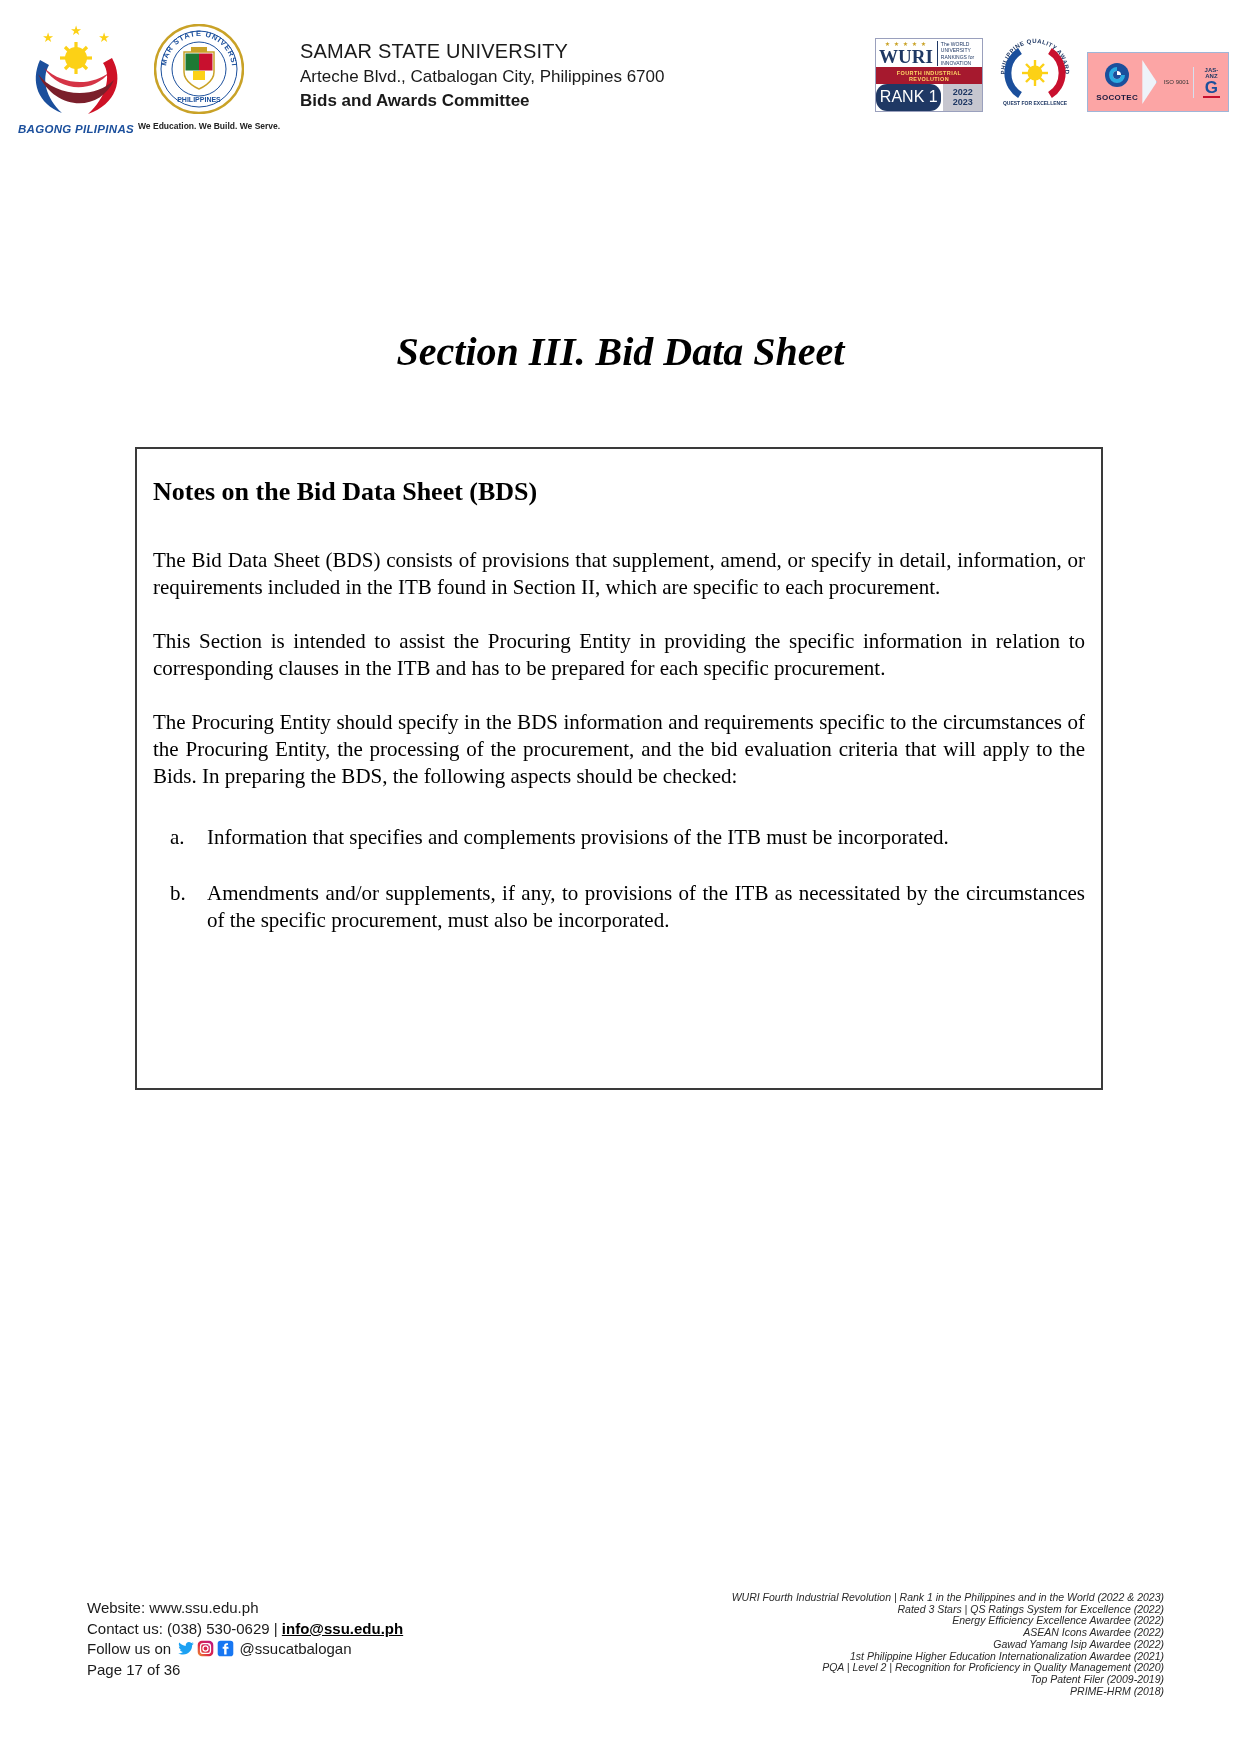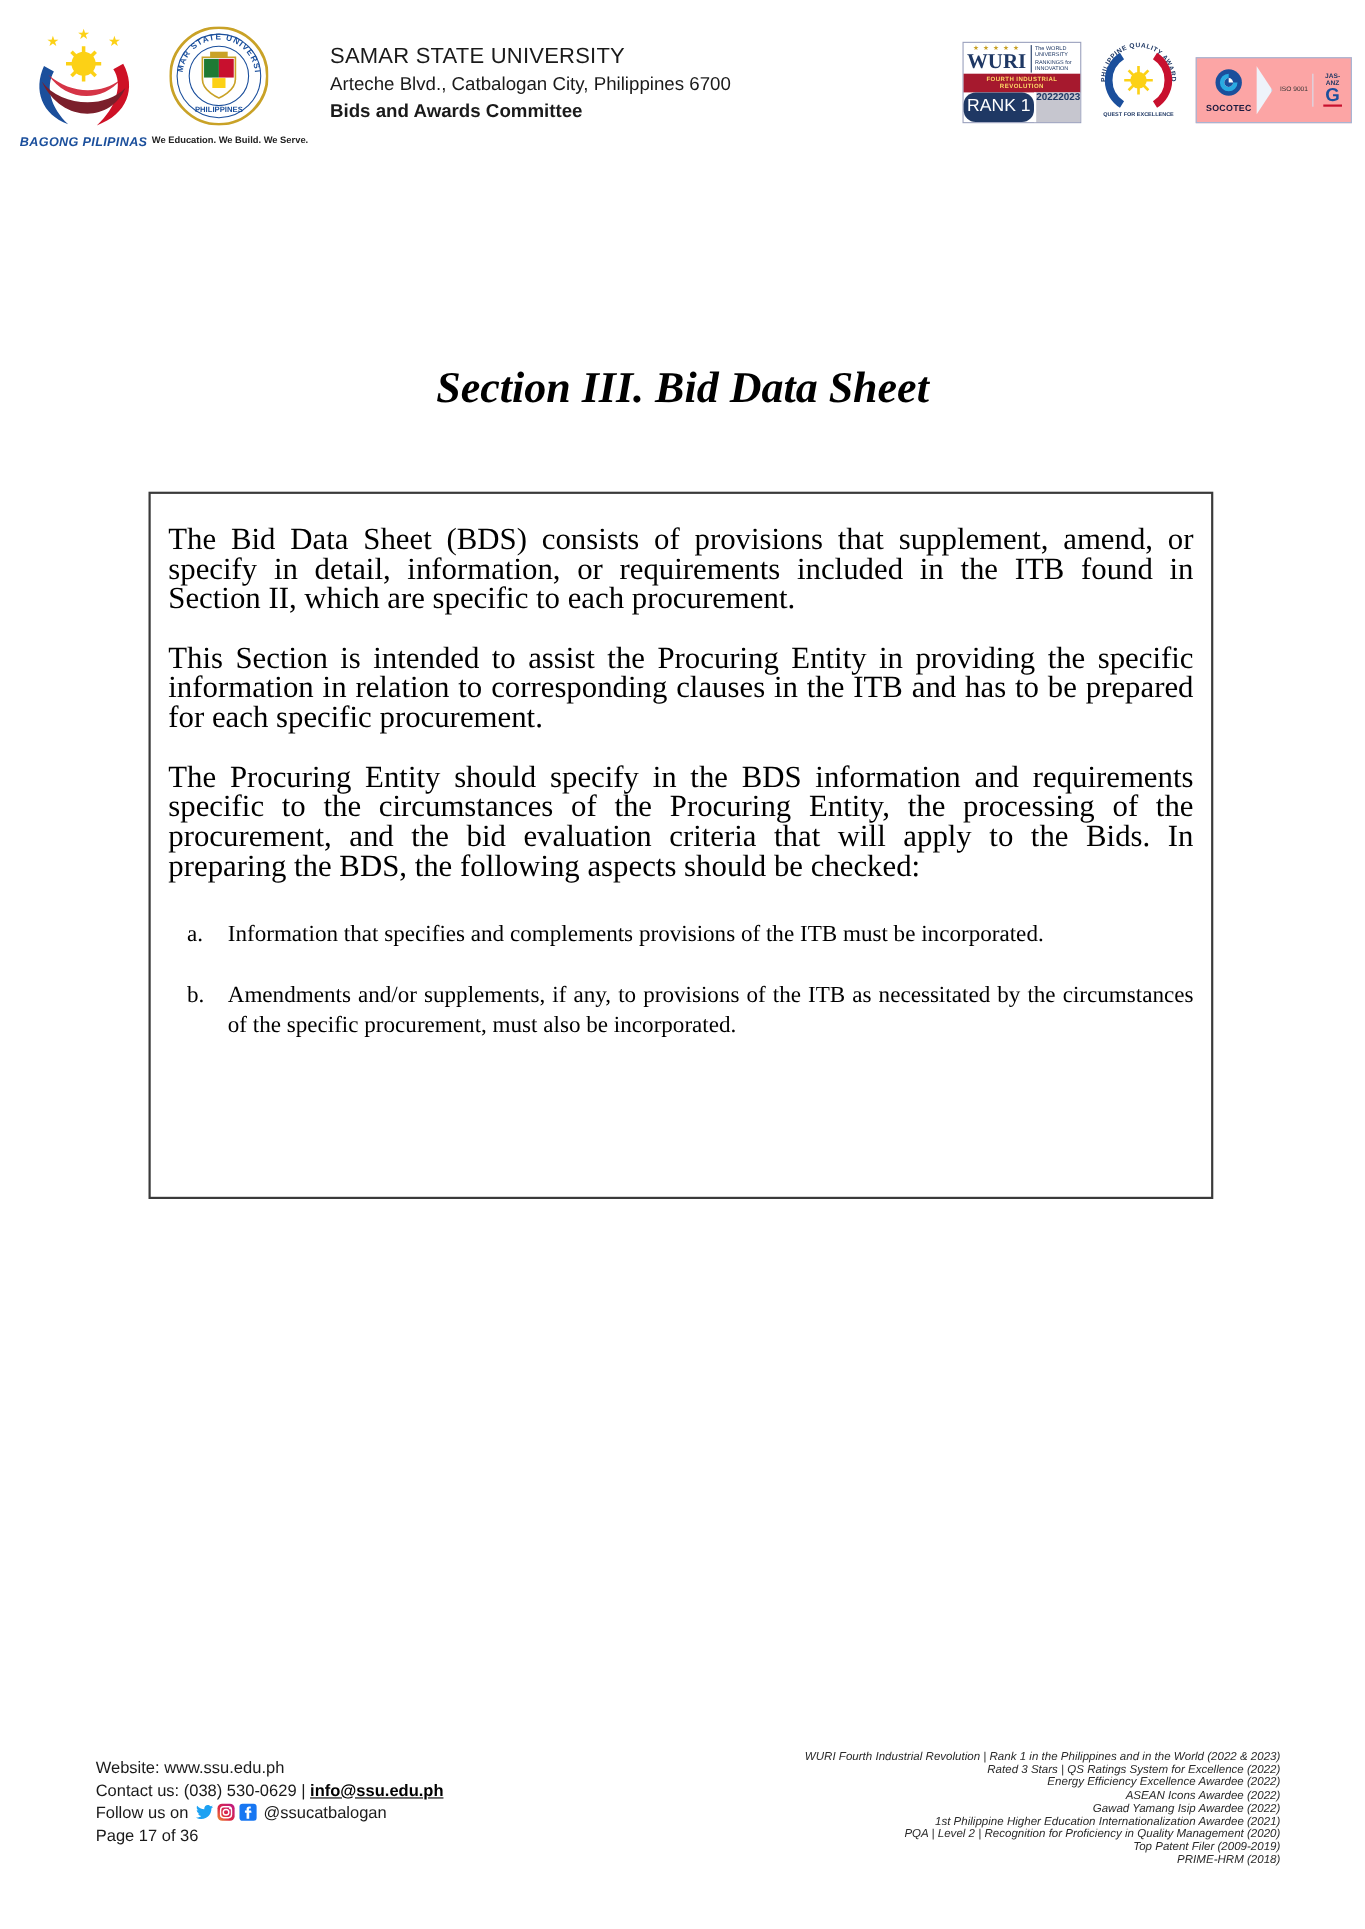--- a/index.html
+++ b/index.html
@@ -23,21 +23,21 @@
 
   .wuri{width:108px;border:1px solid #9aa0bd;background:#fff;flex:none;box-sizing:border-box;}
   .wuri-top{display:flex;align-items:center;padding:2px 3px 1px;}
   .wuri-brandcol{text-align:center;}
   .wuri-stars{color:#c9a227;font-size:6px;letter-spacing:1px;line-height:6px;}
   .wuri-brand{font-family:"Liberation Serif",serif;font-weight:bold;color:#1f3864;font-size:19px;line-height:19px;}
   .wuri-tag{font-size:5px;color:#1f3864;border-left:1px solid #1f3864;padding-left:3px;margin-left:4px;line-height:1.25;text-align:left;}
   .wuri-banner{background:#a6192e;color:#ffd966;font-size:5.5px;font-weight:bold;text-align:center;padding:2.5px 0;letter-spacing:.4px;}
   .wuri-bottom{display:flex;}
   .wuri-rank{background:#1f3864;color:#fff;flex:1.7;text-align:center;font-weight:normal;font-size:16px;padding:4px 0 5px;border-radius:11px;}
-  .wuri-years{flex:1;background:#c6c6cf;color:#1f3864;font-weight:bold;font-size:9px;line-height:9.5px;text-align:center;display:flex;flex-direction:row;justify-content:center;border-left:2px solid #fff;}
+  .wuri-years{flex:1;background:#c6c6cf;color:#1f3864;font-weight:bold;font-size:9px;line-height:9.5px;text-align:center;display:flex;flex-direction:column;justify-content:center;border-left:2px solid #fff;}
 
   .qs{display:flex;align-items:center;flex:none;}
   .qs-mark{width:56px;height:56px;background:#f4a128;border-radius:5px;color:#fff;font-weight:bold;font-size:28px;display:flex;align-items:center;justify-content:center;letter-spacing:-1px;}
   .qs-word{font-size:27px;font-weight:bold;color:#2f2f2f;letter-spacing:3px;margin-left:10px;}
 
   .pqa{flex:none;}
 
   .cert-box{width:142px;height:60px;border:1px solid #9fb6d8;background:#fca5a5;display:flex;align-items:center;box-sizing:border-box;padding:2px 4px;flex:none;}
   .cert-left{text-align:center;width:52px;}
   .cert-brand{font-size:8px;font-weight:bold;color:#1a1a3e;letter-spacing:.3px;margin-top:1px;}
@@ -49,21 +49,21 @@
   .cert-gmark{font-size:17px;font-weight:bold;color:#1b4f9c;line-height:16px;border-bottom:2px solid #c8102e;display:inline-block;padding:0 2px;}
 
   
   .doc-title{position:absolute;top:328px;left:0;width:100%;text-align:center;
     font-family:"Liberation Serif",serif;font-weight:bold;font-style:italic;font-size:40px;color:#000;}
 
   
   .notes{position:absolute;left:135px;top:447px;width:968px;height:643px;border:2px solid #3a3a3a;
     box-sizing:border-box;padding:28px 16px 0;font-family:"Liberation Serif",serif;color:#000;}
   .notes-heading{font-size:26px;font-weight:bold;margin:0 0 40px;}
-  .notes-para{font-size:28px;line-height:27px;text-align:justify;margin:0 0 27px;}
+  .notes-para{font-size:21px;line-height:27px;text-align:justify;margin:0 0 27px;}
   .notes-para.last{margin-bottom:34px;}
   .notes-item{display:flex;font-size:21px;line-height:27px;margin:0 0 29px;padding-left:17px;}
   .notes-item .marker{width:37px;flex:none;}
   .notes-item .item-text{flex:1;text-align:justify;}
 
   
   .footer-left{position:absolute;left:87px;top:1598px;font-size:15px;line-height:20.5px;color:#1a1a1a;}
   .footer-left .email{font-weight:bold;text-decoration:underline;color:#000;margin-top:40px;}
   .social-icon{display:inline-block;width:17px;height:17px;vertical-align:-3px;margin:0 1.5px;}
   .footer-right{position:absolute;right:77px;top:1592px;text-align:right;font-size:10.5px;line-height:11.7px;font-style:italic;color:#2a2a2a;margin-left:18px;}
@@ -180,20 +180,21 @@
           <div class="cert-gmark">G</div>
         </div>
       </div>
 
     </div>
   </div>
 
   <div class="doc-title">Section III. Bid Data Sheet</div>
 
   <div class="notes">
+    <div class="notes-heading">Notes on the Bid Data Sheet (BDS)</div>
 
     <p class="notes-para">The Bid Data Sheet (BDS) consists of provisions that supplement, amend, or specify in detail, information, or requirements included in the ITB found in Section II, which are specific to each procurement.</p>
     <p class="notes-para">This Section is intended to assist the Procuring Entity in providing the specific information in relation to corresponding clauses in the ITB and has to be prepared for each specific procurement.</p>
     <p class="notes-para last">The Procuring Entity should specify in the BDS information and requirements specific to the circumstances of the Procuring Entity, the processing of the procurement, and the bid evaluation criteria that will apply to the Bids.  In preparing the BDS, the following aspects should be checked:</p>
 
     <div class="notes-item">
       <span class="marker">a.</span>
       <span class="item-text">Information that specifies and complements provisions of the ITB must be incorporated.</span>
     </div>
     <div class="notes-item">

